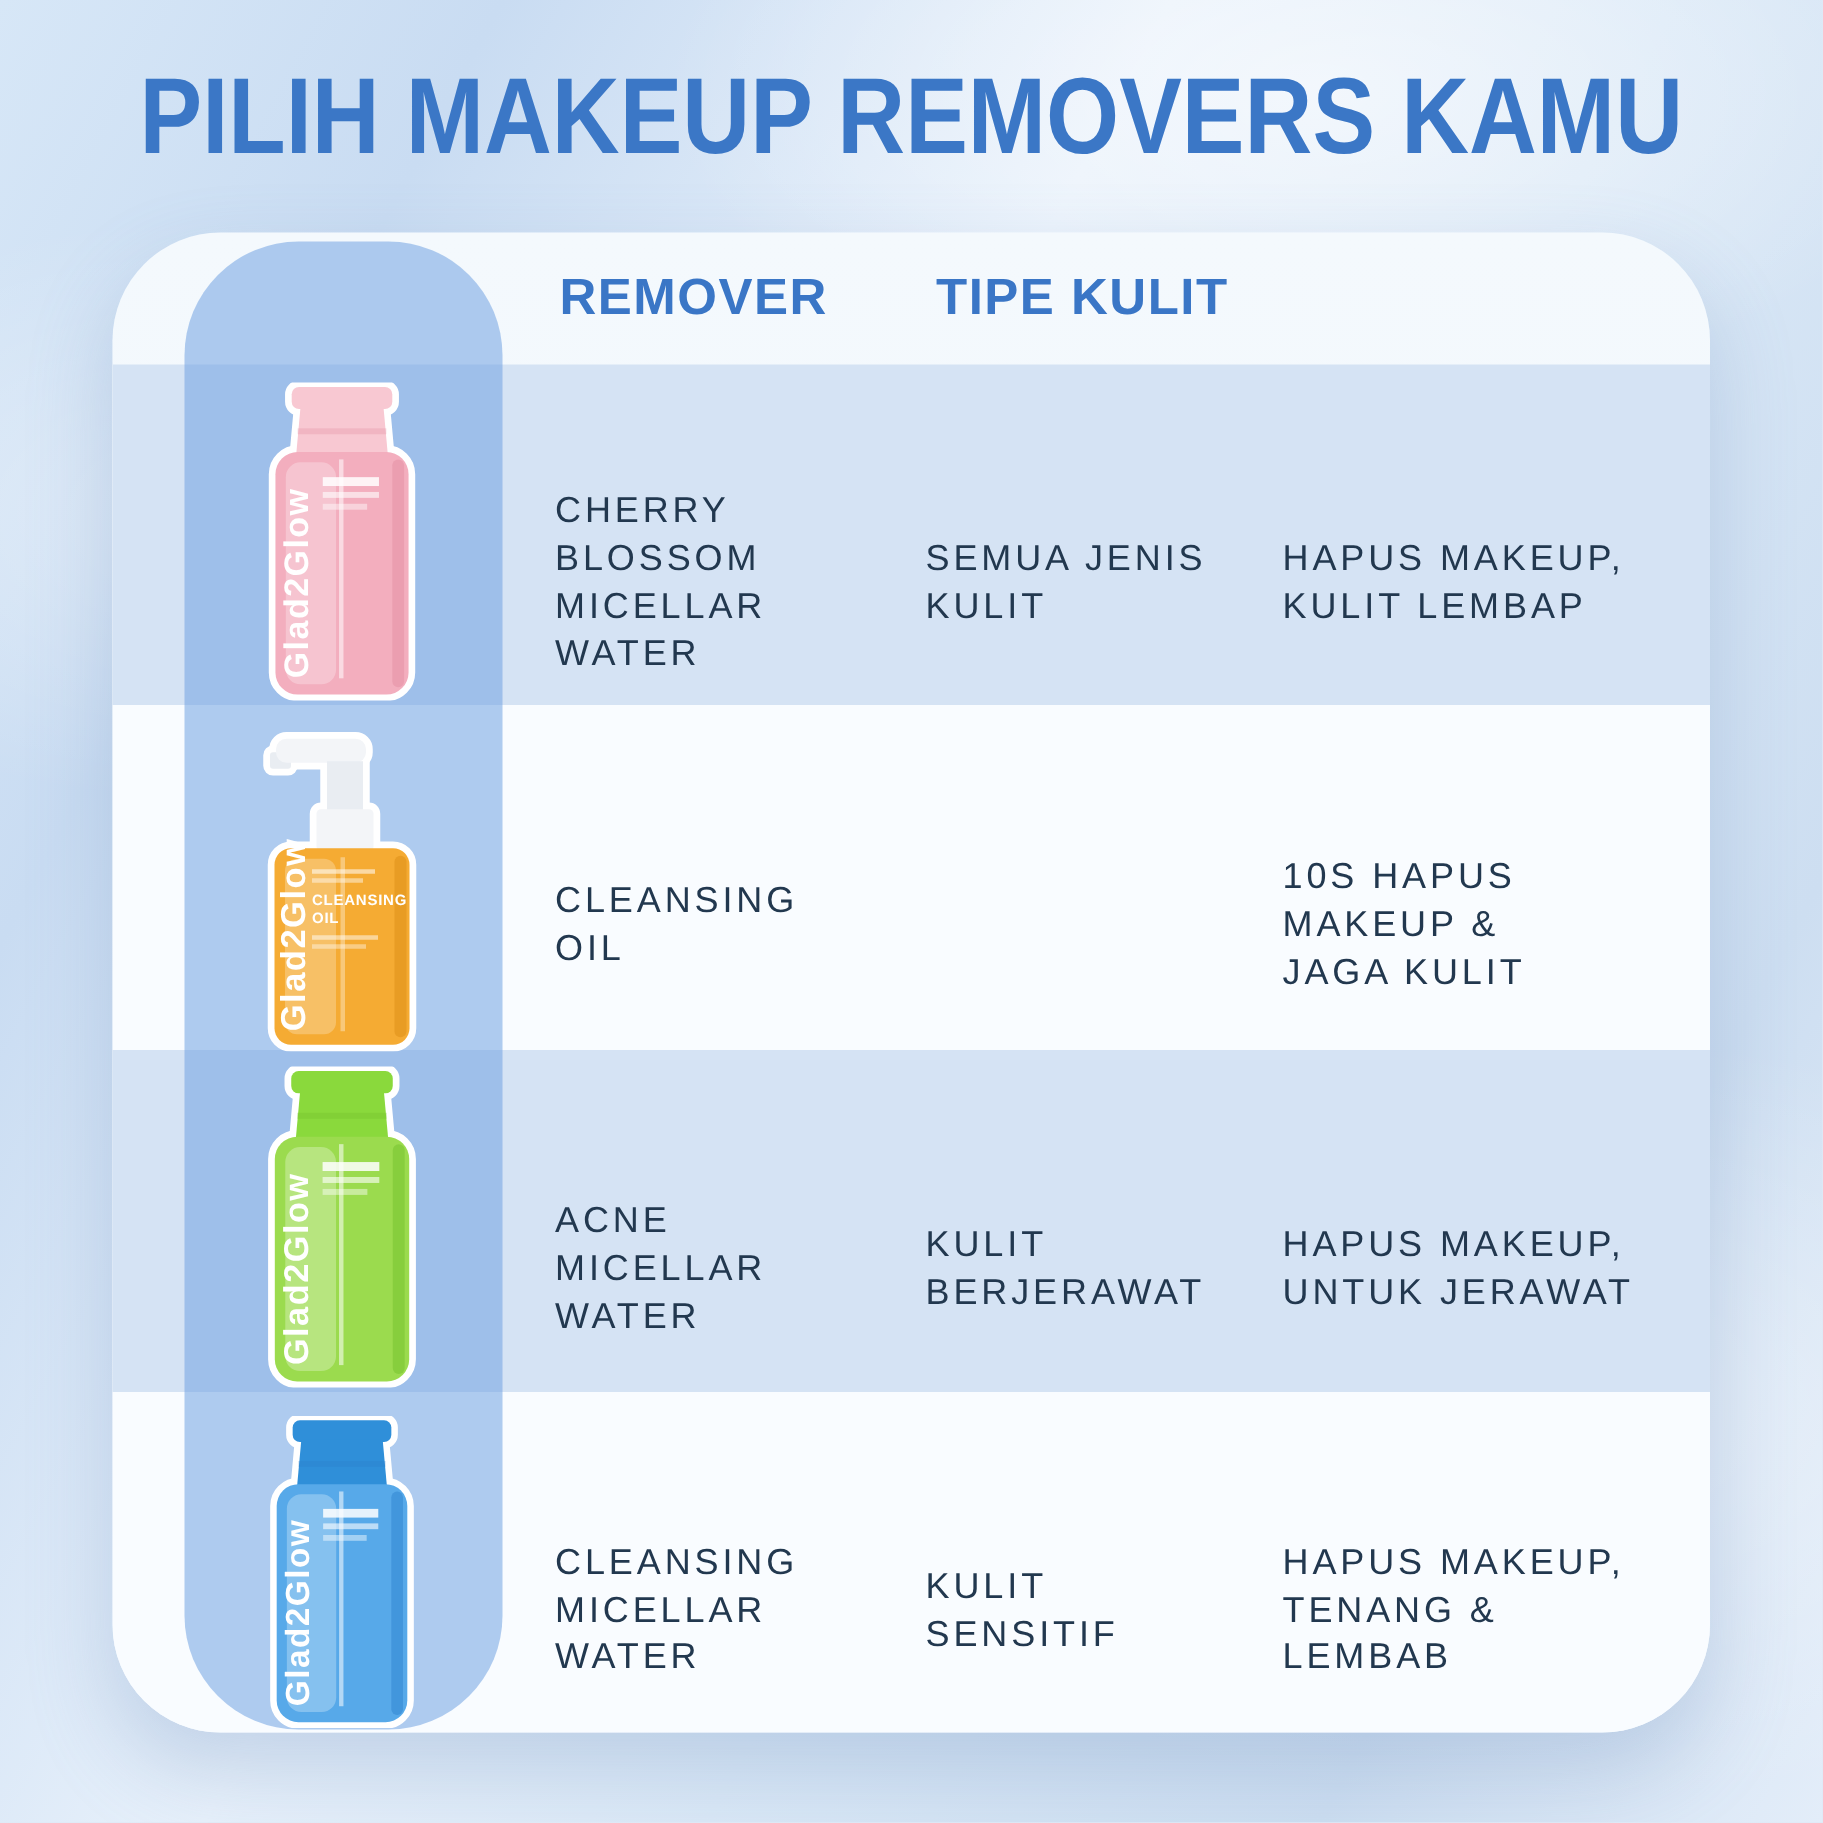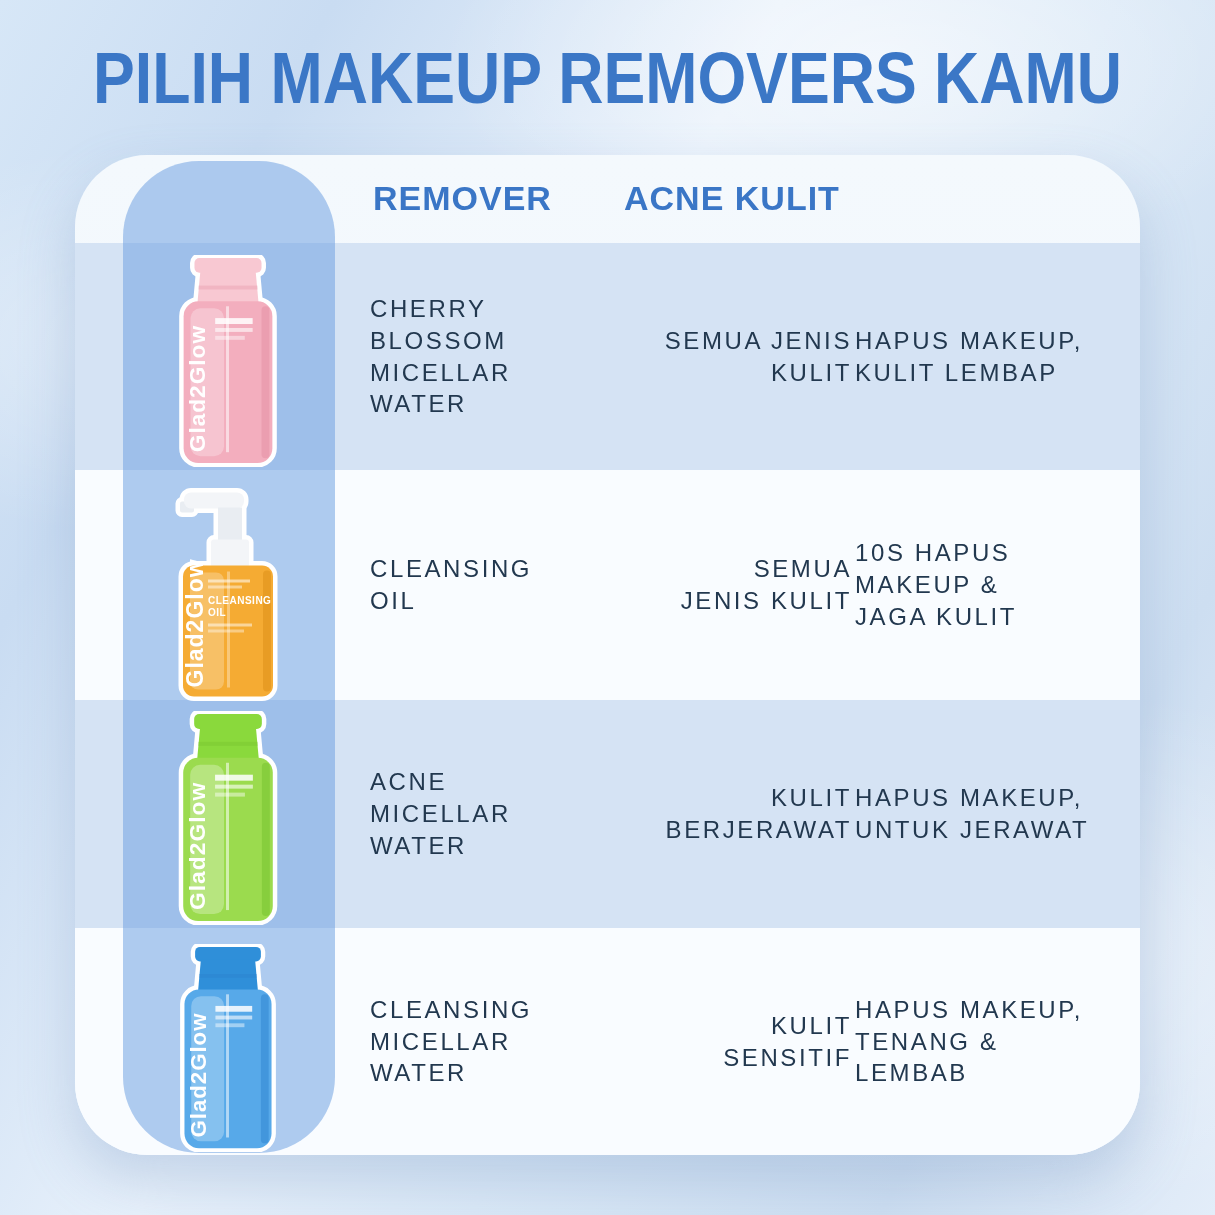--- a/index.html
+++ b/index.html
@@ -36,23 +36,23 @@
     border-radius:76px; background:rgba(113,163,226,.55);
   }
   .hdr {
     position:absolute; top:0; height:86px; display:flex; align-items:center;
     font-weight:700; font-size:34px; color:#3a76c6; letter-spacing:1px; white-space:nowrap;
   }
   .hdr.h1 { left:298px; } .hdr.h2 { left:549px; } .hdr.h3 { left:786px; }
   .cell {
     position:absolute; display:flex; flex-direction:column; justify-content:center;
     white-space:pre-line; font-size:24px; font-weight:400;
-    letter-spacing:2.6px; line-height:1.32; color:#22384f;
-  }
-  .c1 { left:295px; width:215px; } .c2 { left:542px; width:235px;text-align:right; } .c3 { left:780px; width:275px; }
+    letter-spacing:2.6px; line-height:1.32; color:#22384f;margin-top:32px;
+  }
+  .c1 { left:295px; width:215px; } .c2 { left:542px; width:235px; } .c3 { left:780px; width:275px; }
   .r1 { top:88px;  height:227px; } .r2 { top:315px; height:230px; }
   .r3 { top:545px; height:228px; } .r4 { top:773px; height:227px; }
   .bottle { position:absolute; left:88px; width:130px; }
   .bottle svg { width:100%; height:100%; display:block; }
   .bt1 { top:100px; height:212px; }
   .bt2 { top:330px; height:216px; }
   .bt3 { top:556px; height:214px; }
   .bt4 { top:789px; height:208px; }
   .sticker rect, .sticker path { fill:#fff; stroke:#fff; stroke-width:9; stroke-linejoin:round; }
   .capfill  { fill:var(--cap); }
@@ -74,21 +74,21 @@
   <div class="card">
 
     <div class="band blue b1"></div>
     <div class="band white b2"></div>
     <div class="band blue b3"></div>
     <div class="band white b4"></div>
 
     <div class="strip"></div>
 
     <div class="hdr h1">REMOVER</div>
-    <div class="hdr h2">ACNE KULIT</div>
+    <div class="hdr h2">TIPE KULIT</div>
 
     <div class="bottle bt1" style="--cap: #f8c8d2; --body: #f3aebe; --dark: #e28ba0;">
       <svg viewBox="0 0 130 215">
         <g class="sticker">
           <rect x="31" y="3" width="68" height="15" rx="5"></rect>
           <path d="M37 16 L93 16 L96 49 L34 49 Z"></path>
           <rect x="20" y="47" width="90" height="164" rx="15"></rect>
         </g>
         <rect class="capfill" x="31" y="3" width="68" height="15" rx="5"></rect>
         <path class="capfill" d="M37 16 L93 16 L96 49 L34 49 Z"></path>
@@ -133,22 +133,20 @@
         <rect class="hl" opacity=".45" x="45" y="100" width="34" height="3"></rect>
         <text class="blabel" x="45" y="118">CLEANSING</text>
         <text class="blabel" x="45" y="130">OIL</text>
         <rect class="hl" opacity=".5" x="45" y="138" width="44" height="3"></rect>
         <rect class="hl" opacity=".4" x="45" y="144" width="36" height="3"></rect>
         <text class="logo" transform="translate(40 202) rotate(-90)">Glad2Glow</text>
       </svg>
     </div>
     <div class="cell c1 r2">CLEANSING
 OIL</div>
-    <div class="cell c2 r2">SEMUA
-JENIS KULIT</div>
     <div class="cell c3 r2">10S HAPUS
 MAKEUP &amp;
 JAGA KULIT</div>
 
     <div class="bottle bt3" style="--cap: #8ad93c; --body: #9bdb4e; --dark: #6fbe2a;">
       <svg viewBox="0 0 130 215">
         <g class="sticker">
           <rect x="31" y="3" width="68" height="15" rx="5"></rect>
           <path d="M37 16 L93 16 L96 49 L34 49 Z"></path>
           <rect x="20" y="47" width="90" height="164" rx="15"></rect>

